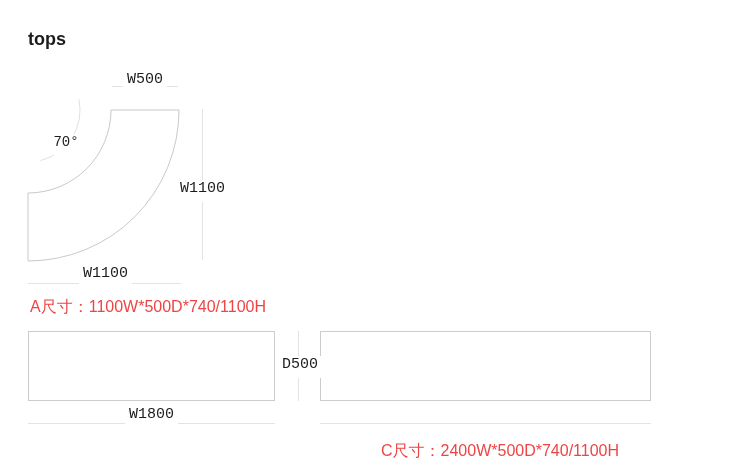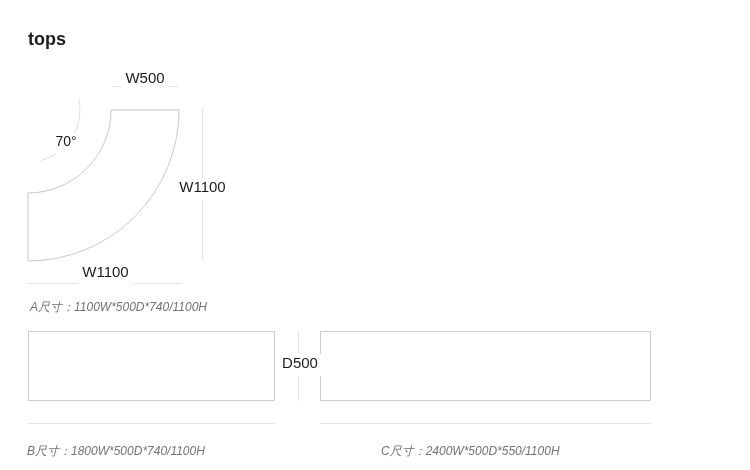--- a/index.html
+++ b/index.html
@@ -22,27 +22,26 @@
   .rect{
     position:absolute;border:1px solid #cccccc;background:#ffffff;
     box-sizing:border-box;
   }
   .dim-label{
     position:absolute;text-align:center;
     font-size:15px;line-height:18px;color:#1c1c1c;
     white-space:nowrap;
   }
   .dim-label span{
-    background:#ffffff;display:inline-block;padding:0 4px 4px;
+    background:#ffffff;display:inline-block;padding:0 4px 4px;font-family:Liberation Mono, monospace;
   }
   .angle-label{font-size:14px;line-height:17px}
   .caption{
-    position:absolute;font-size:12px;line-height:18px;color:#737373;
+    position:absolute;font-size:16px;line-height:18px;color:#ef4444;
     white-space:nowrap;
-    font-style:italic;
   }
 </style>
 </head>
 <body>
 
 <div class="stage">
 
   <div class="section-title">tops</div>
 
   <svg class="overlay" width="750" height="470" viewBox="0 0 750 470">
@@ -72,18 +71,20 @@
   <div class="rect" style="left:28px;top:319px;width:247px;height:70px"></div>
 
   <div class="rect" style="left:320px;top:319px;width:331px;height:70px"></div>
 
   <div class="vline" style="left:298px;top:319px;height:70px"></div>
   <div class="dim-label" style="left:270px;top:342px;width:60px">
     <span>D500</span>
   </div>
 
   <div class="hline" style="left:28px;top:411px;width:247px"></div>
+  <div class="dim-label" style="left:28px;top:392px;width:247px">
+    <span>W1800</span>
+  </div>
   <div class="hline" style="left:320px;top:411px;width:331px"></div>
 
-  <div class="caption" style="left:27px;top:430px">B尺寸：1800W*500D*740/1100H</div>
-  <div class="caption" style="left:381px;top:430px">C尺寸：2400W*500D*550/1100H</div>
+  <div class="caption" style="left:381px;top:430px">C尺寸：2400W*500D*740/1100H</div>
 
 </div>
 
 </body></html>

